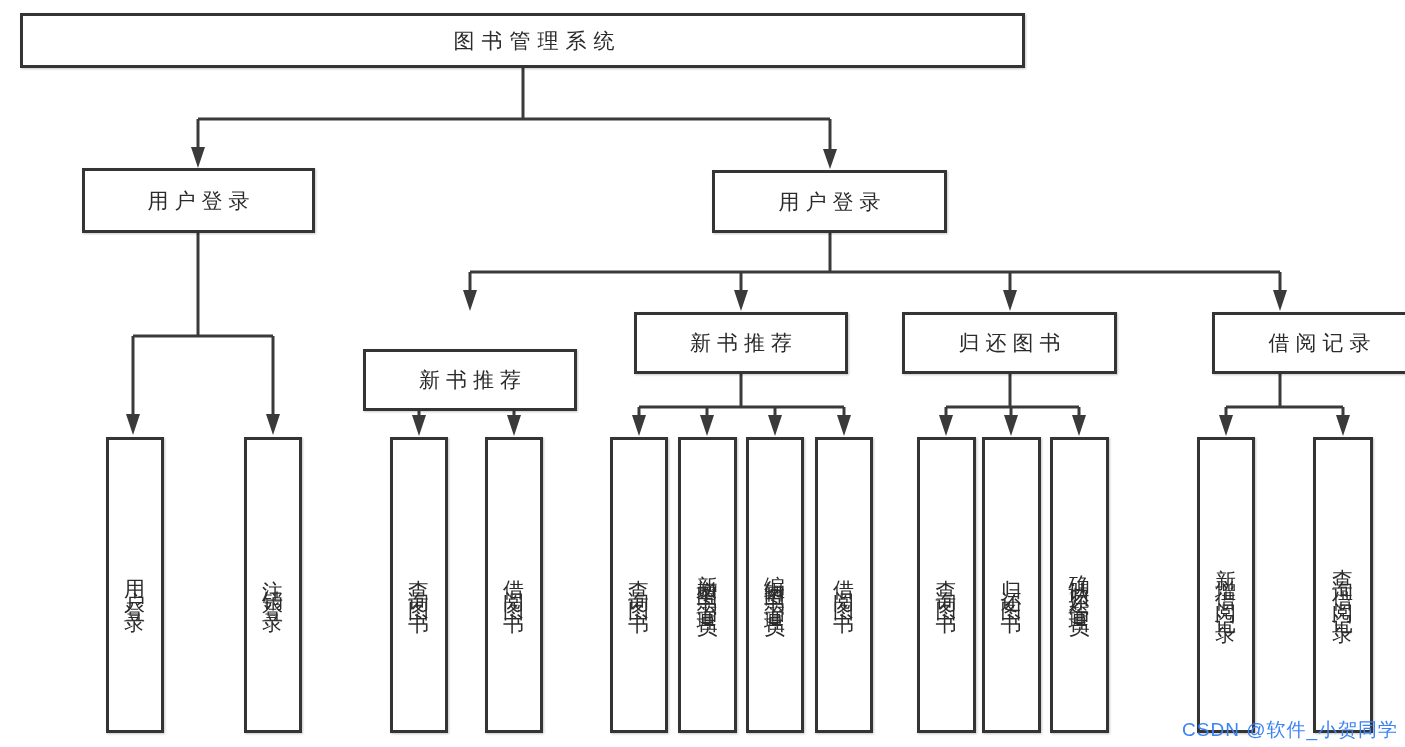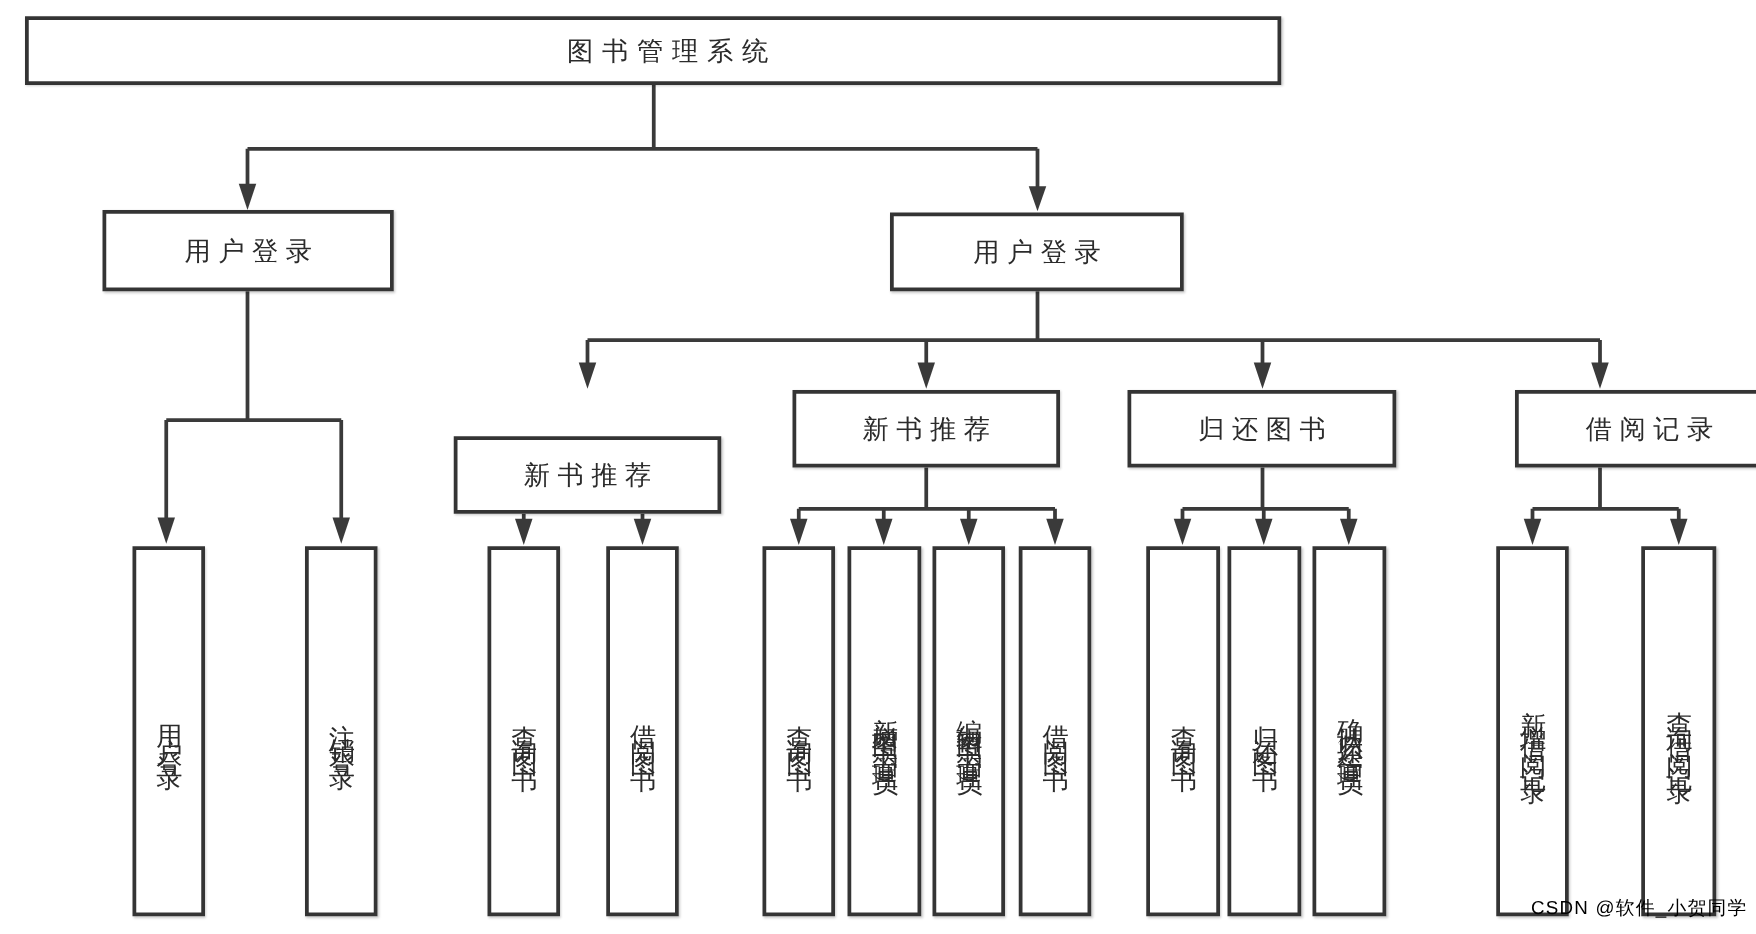--- a/index.html
+++ b/index.html
@@ -13,21 +13,21 @@
     display:flex;align-items:center;justify-content:center;z-index:1;
     box-shadow:1px 1px 2px rgba(0,0,0,.22);
   }
   .h-label{font-size:21px;letter-spacing:6px;text-indent:6px;white-space:nowrap;}
   .root .h-label{letter-spacing:7px;text-indent:7px;margin-left:23px;}
   .v-label{
     writing-mode:vertical-rl;text-orientation:mixed;font-size:21px;
     letter-spacing:11px;line-height:1;white-space:nowrap;
   }
   .watermark{
-    position:absolute;right:7px;top:717px;z-index:2;font-size:15px;color:#000000;
+    position:absolute;right:7px;top:717px;z-index:2;font-size:19px;color:#3b82f6;
     letter-spacing:1px;white-space:nowrap;
   }
 </style>
 </head>
 <body>
 
 <div id="canvas">
 
   <svg id="wires" width="1405" height="747" viewBox="0 0 1405 747">
     <g stroke="#3a3a3a" stroke-width="3" fill="none">

